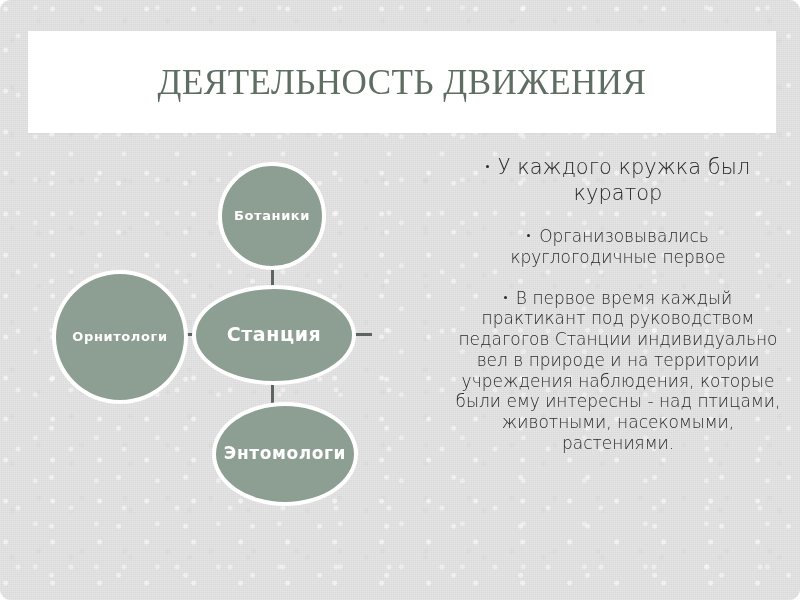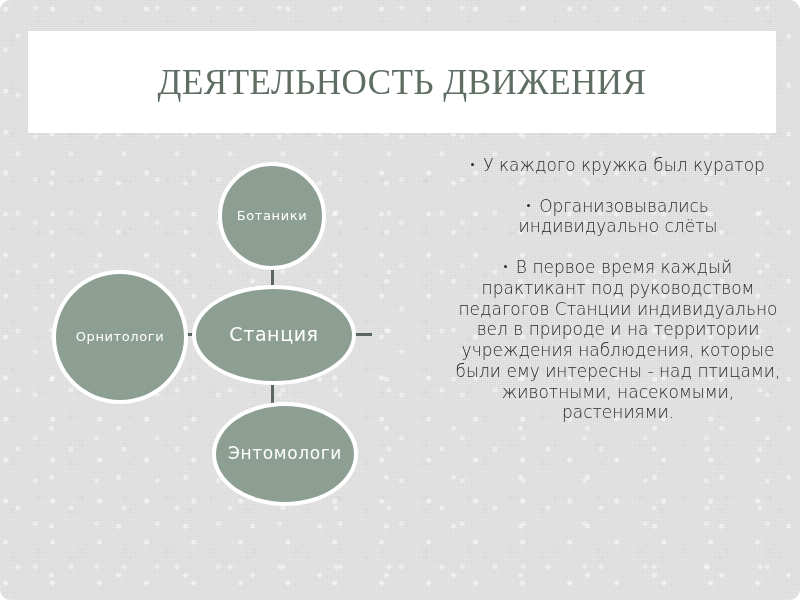--- a/index.html
+++ b/index.html
@@ -81,21 +81,21 @@
     background: #8d9e92;
     border: 4px solid #ffffff;
     border-radius: 50%;
     box-sizing: border-box;
     display: flex;
     align-items: center;
     justify-content: center;
     text-align: center;
     color: #ffffff;
     font-family: "DejaVu Sans", "Liberation Sans", sans-serif;
-    font-weight: 400;
+    font-weight: 700;
     letter-spacing: .6px;
     line-height: 1.12;
     z-index: 2;
   }
   .node-center { left: 162px; top: 137px; width: 164px; height: 100px; font-size: 19px; }
   .node-top    { left: 188px; top: 14px;  width: 108px; height: 108px; font-size: 13px; }
   .node-right  { left: 340px; top: 133px; width: 110px; height: 110px; font-size: 13px; }
   .node-left   { left: 22px;  top: 122px; width: 136px; height: 134px; font-size: 13px; }
   .node-bottom { left: 182px; top: 254px; width: 146px; height: 104px; font-size: 17px; }
 
@@ -118,21 +118,21 @@
     text-align: center;
     color: #2a2a2a;
     font-family: "DejaVu Sans", "Liberation Sans", sans-serif;
     font-weight: 300;
   }
   .bullet {
     margin: 0 0 20px 0;
     line-height: 1.22;
   }
   .bullet:last-child { margin-bottom: 0; }
-  .b1 { font-size: 17px; }
+  .b1 { font-size: 21px; }
   .b2 { font-size: 17px; margin-top: 14px; }
   .b3 { font-size: 17px; margin-top: 16px; }
   .dot {
     display: inline-block;
     width: 3px;
     height: 3px;
     border-radius: 50%;
     background: #2a2a2a;
     vertical-align: middle;
     margin-right: 9px;
@@ -164,19 +164,19 @@
 
 
     <div class="node node-bottom">Энтомологи</div>
   </div>
 
   <div class="body-col">
     <p class="bullet b1">
       <span class="dot"></span><span>У каждого кружка был куратор</span>
     </p>
     <p class="bullet b2">
-      <span class="dot"></span><span>Организовывались индивидуально слёты</span>
+      <span class="dot"></span><span>Организовывались круглогодичные первое</span>
     </p>
     <p class="bullet b3">
       <span class="dot"></span><span>В первое время каждый практикант под руководством педагогов Станции индивидуально вел в природе и на территории учреждения наблюдения, которые были ему интересны - над птицами, животными, насекомыми, растениями.</span>
     </p>
   </div>
 </div>
 
 </body></html>

